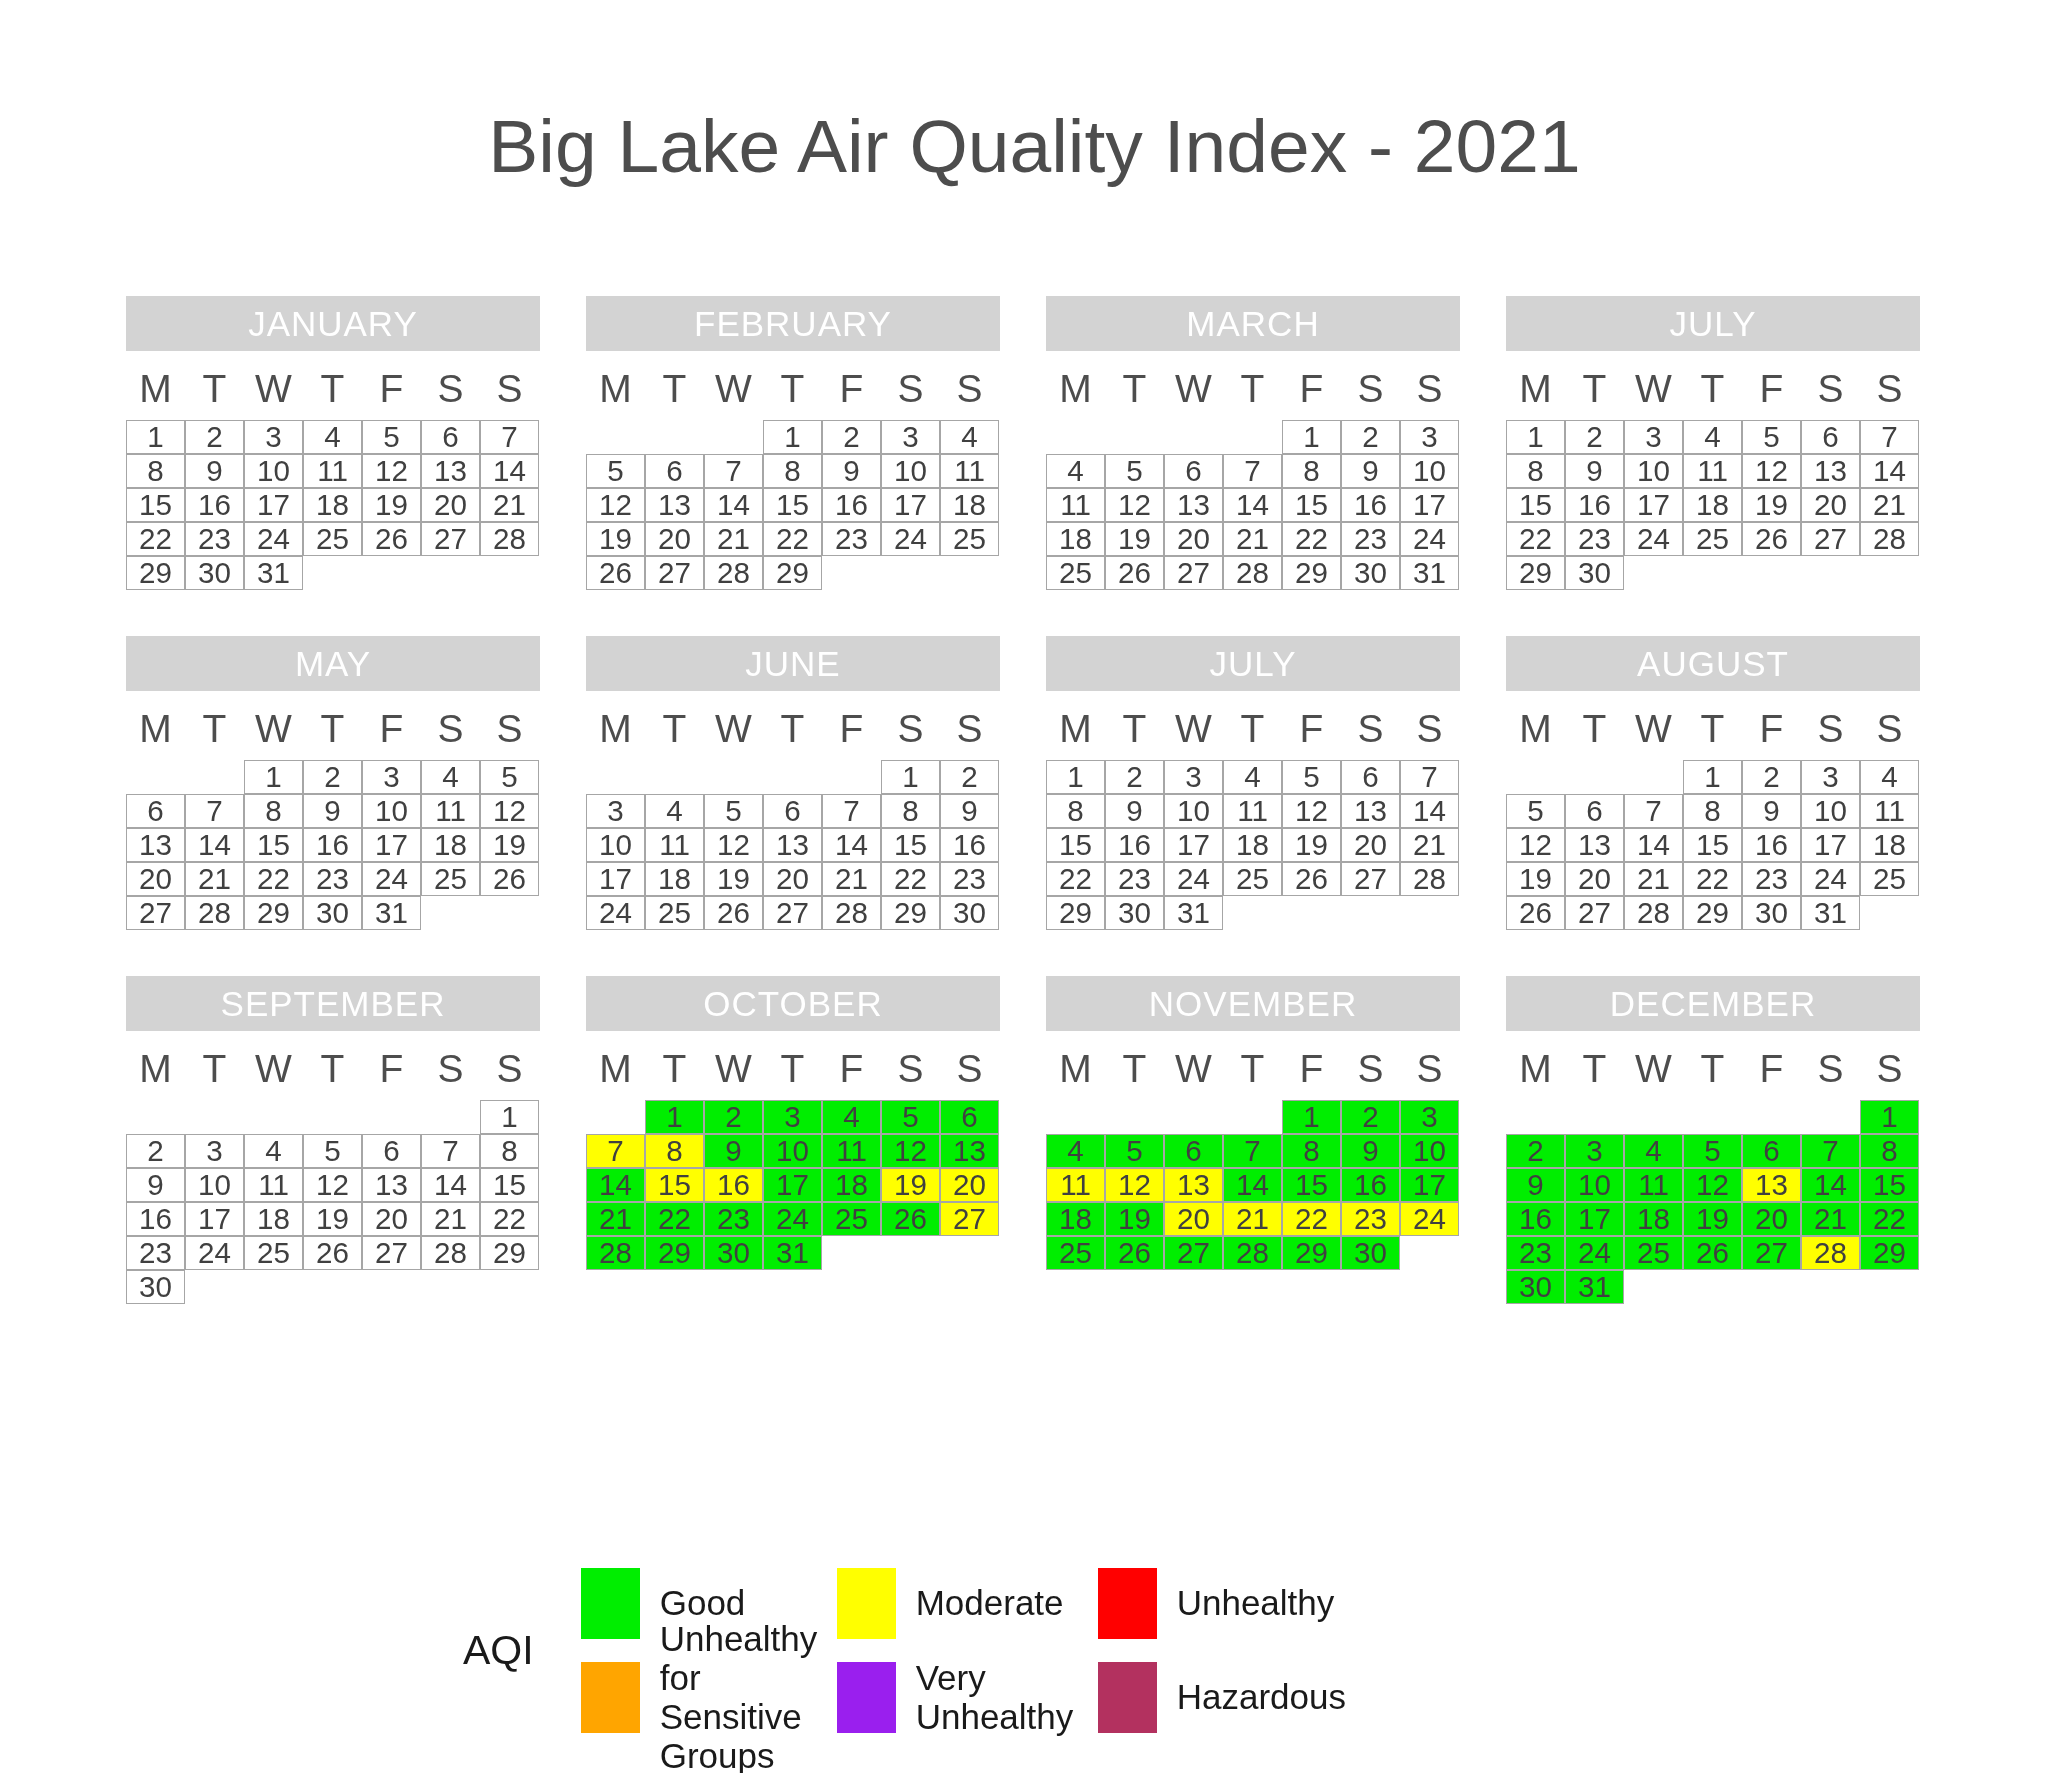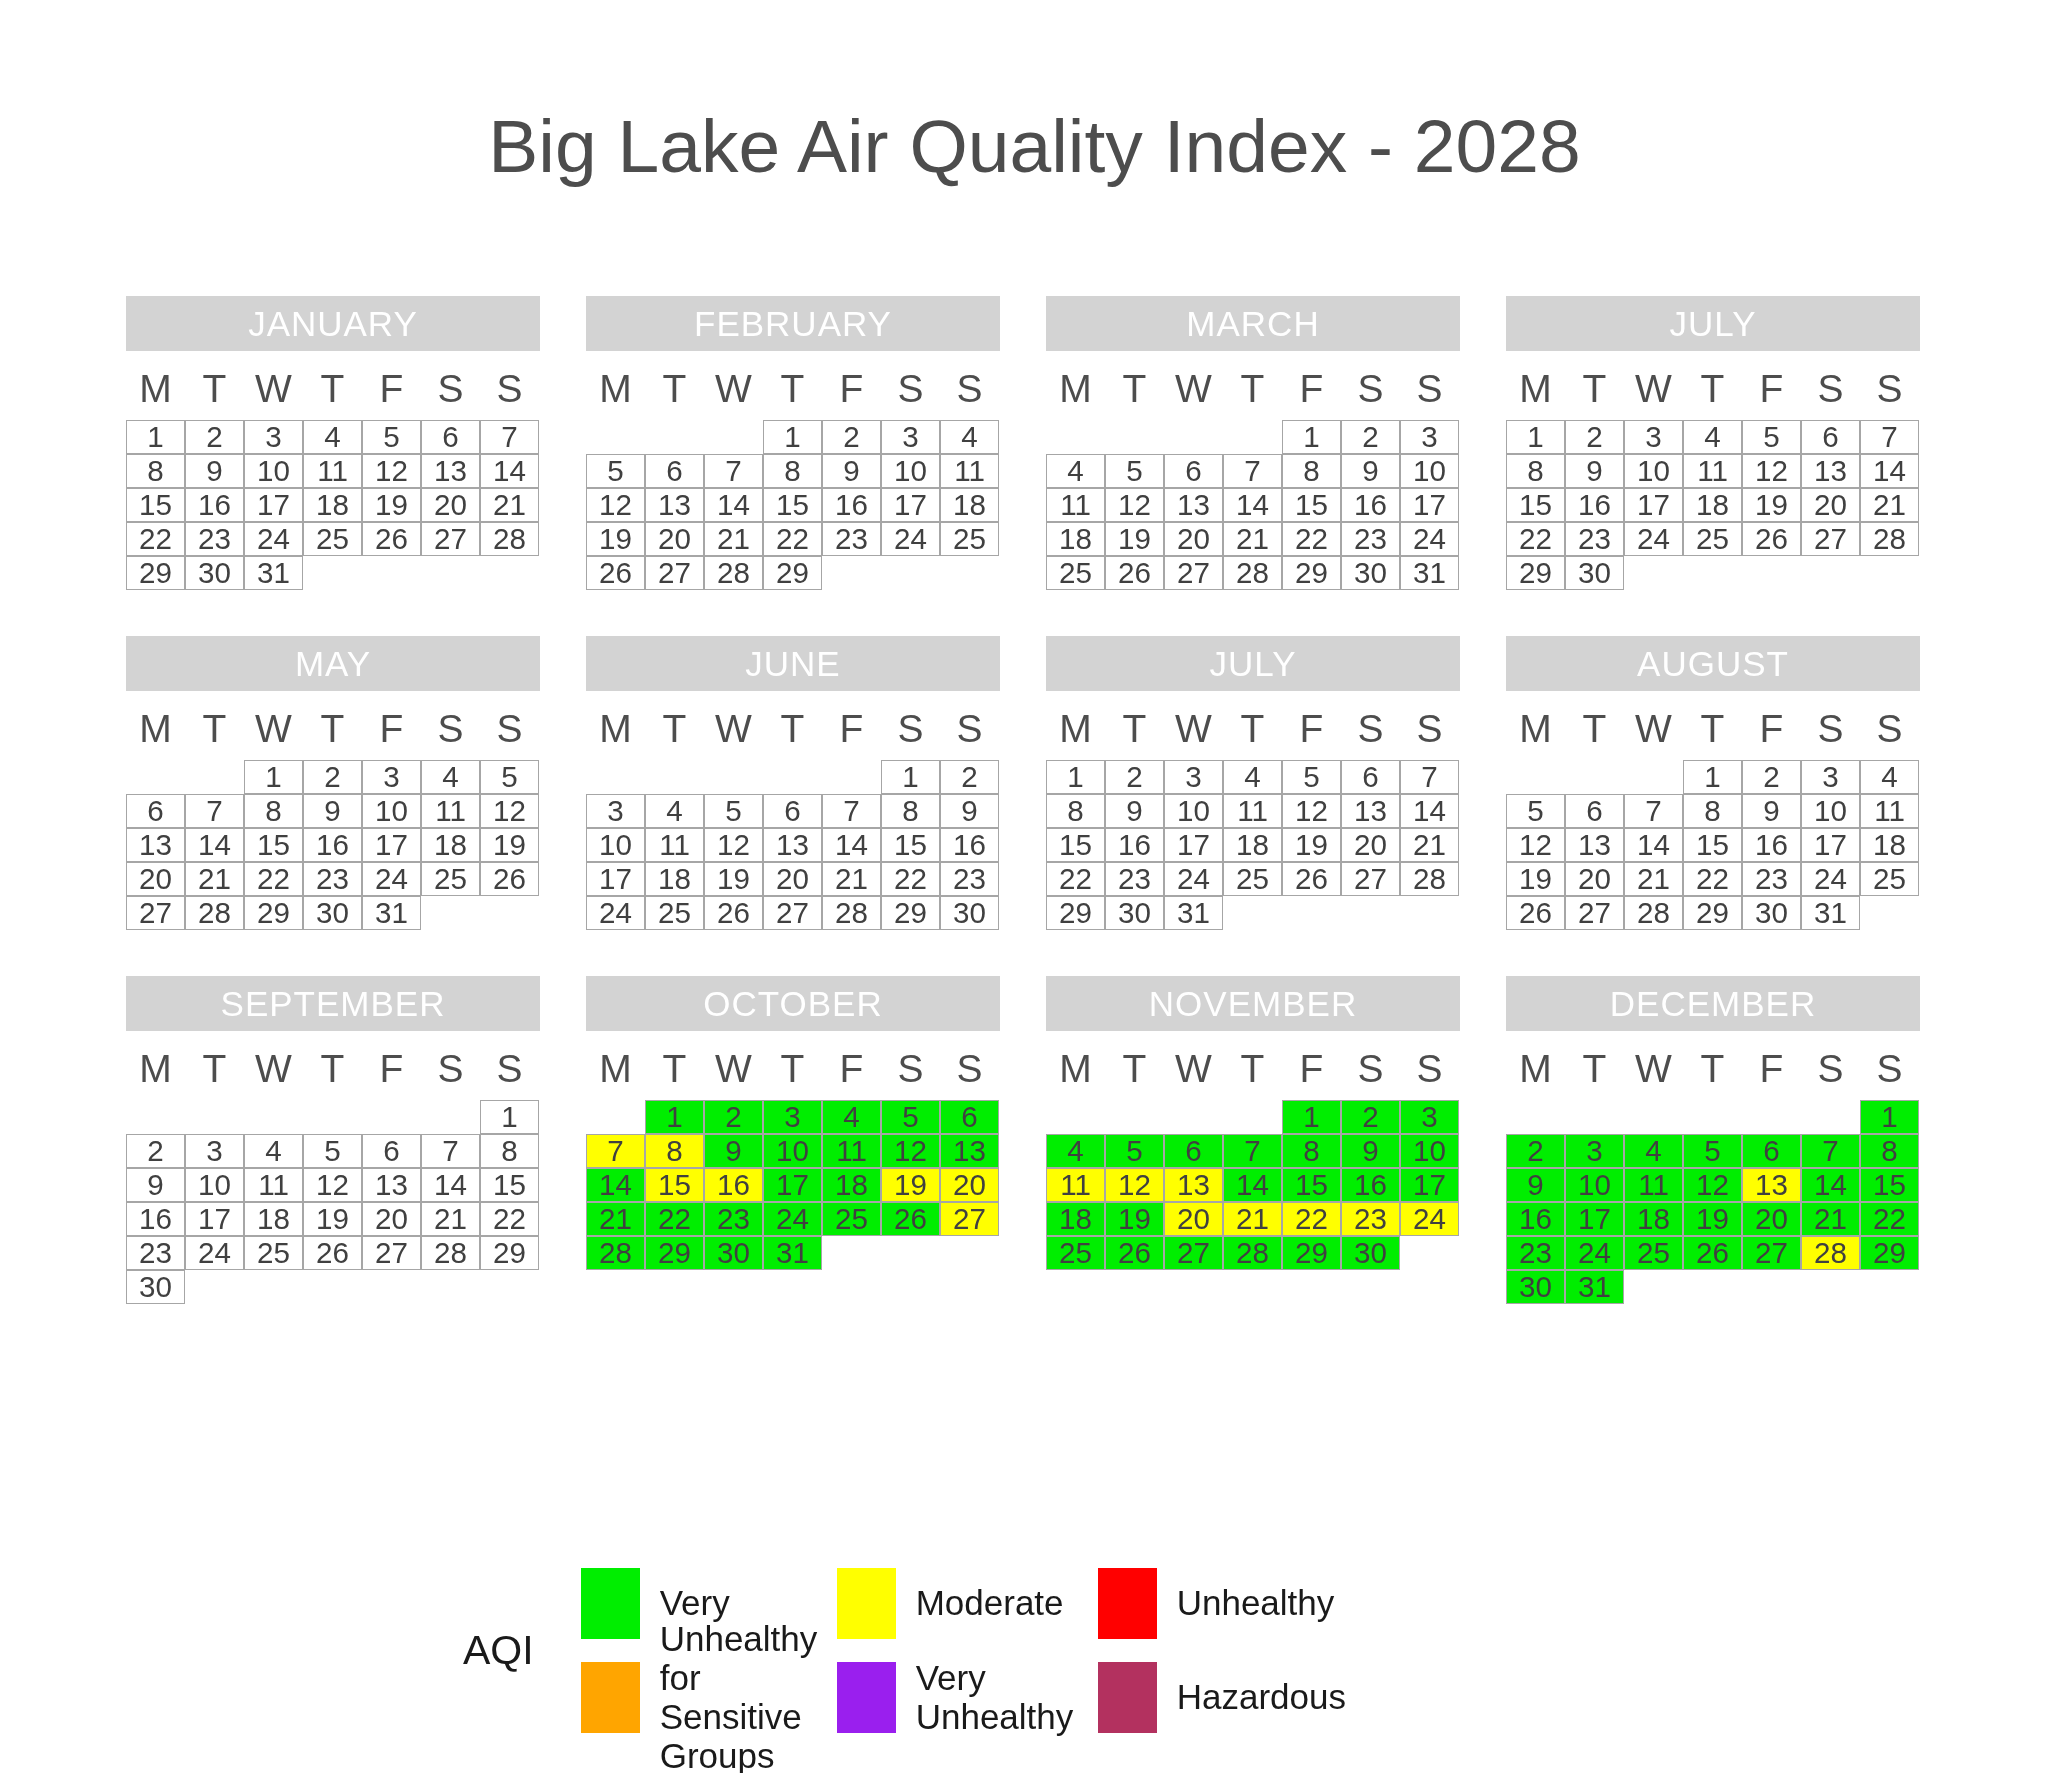--- a/index.html
+++ b/index.html
@@ -140,21 +140,21 @@
     color: #1a1a1a;
     line-height: 1.12;
     white-space: pre-line;
   }
 </style>
 </head>
 <body>
 
 <div id="page">
 
-  <div id="chart-title">Big Lake Air Quality Index - 2028</div>
+  <div id="chart-title">Big Lake Air Quality Index - 2021</div>
 
   <div id="months">
       <div class="month">
         <div class="month-header">JANUARY</div>
         <div class="weekday-row">
           <div class="weekday">M</div>
           <div class="weekday">T</div>
           <div class="weekday">W</div>
           <div class="weekday">T</div>
           <div class="weekday">F</div>
@@ -718,21 +718,21 @@
           <div class="day-cell" style="background: rgb(0, 238, 0);">31</div>
         </div>
       </div>
     </div>
 
   <div id="legend">
     <div id="legend-title">AQI</div>
     <div id="legend-grid">
         <div class="legend-item">
           <div class="legend-swatch" style="background: rgb(0, 238, 0);"></div>
-          <div class="legend-label">Very</div>
+          <div class="legend-label">Good</div>
         </div>
         <div class="legend-item">
           <div class="legend-swatch" style="background: rgb(255, 255, 0);"></div>
           <div class="legend-label">Moderate</div>
         </div>
         <div class="legend-item">
           <div class="legend-swatch" style="background: rgb(255, 0, 0);"></div>
           <div class="legend-label">Unhealthy</div>
         </div>
         <div class="legend-item">

